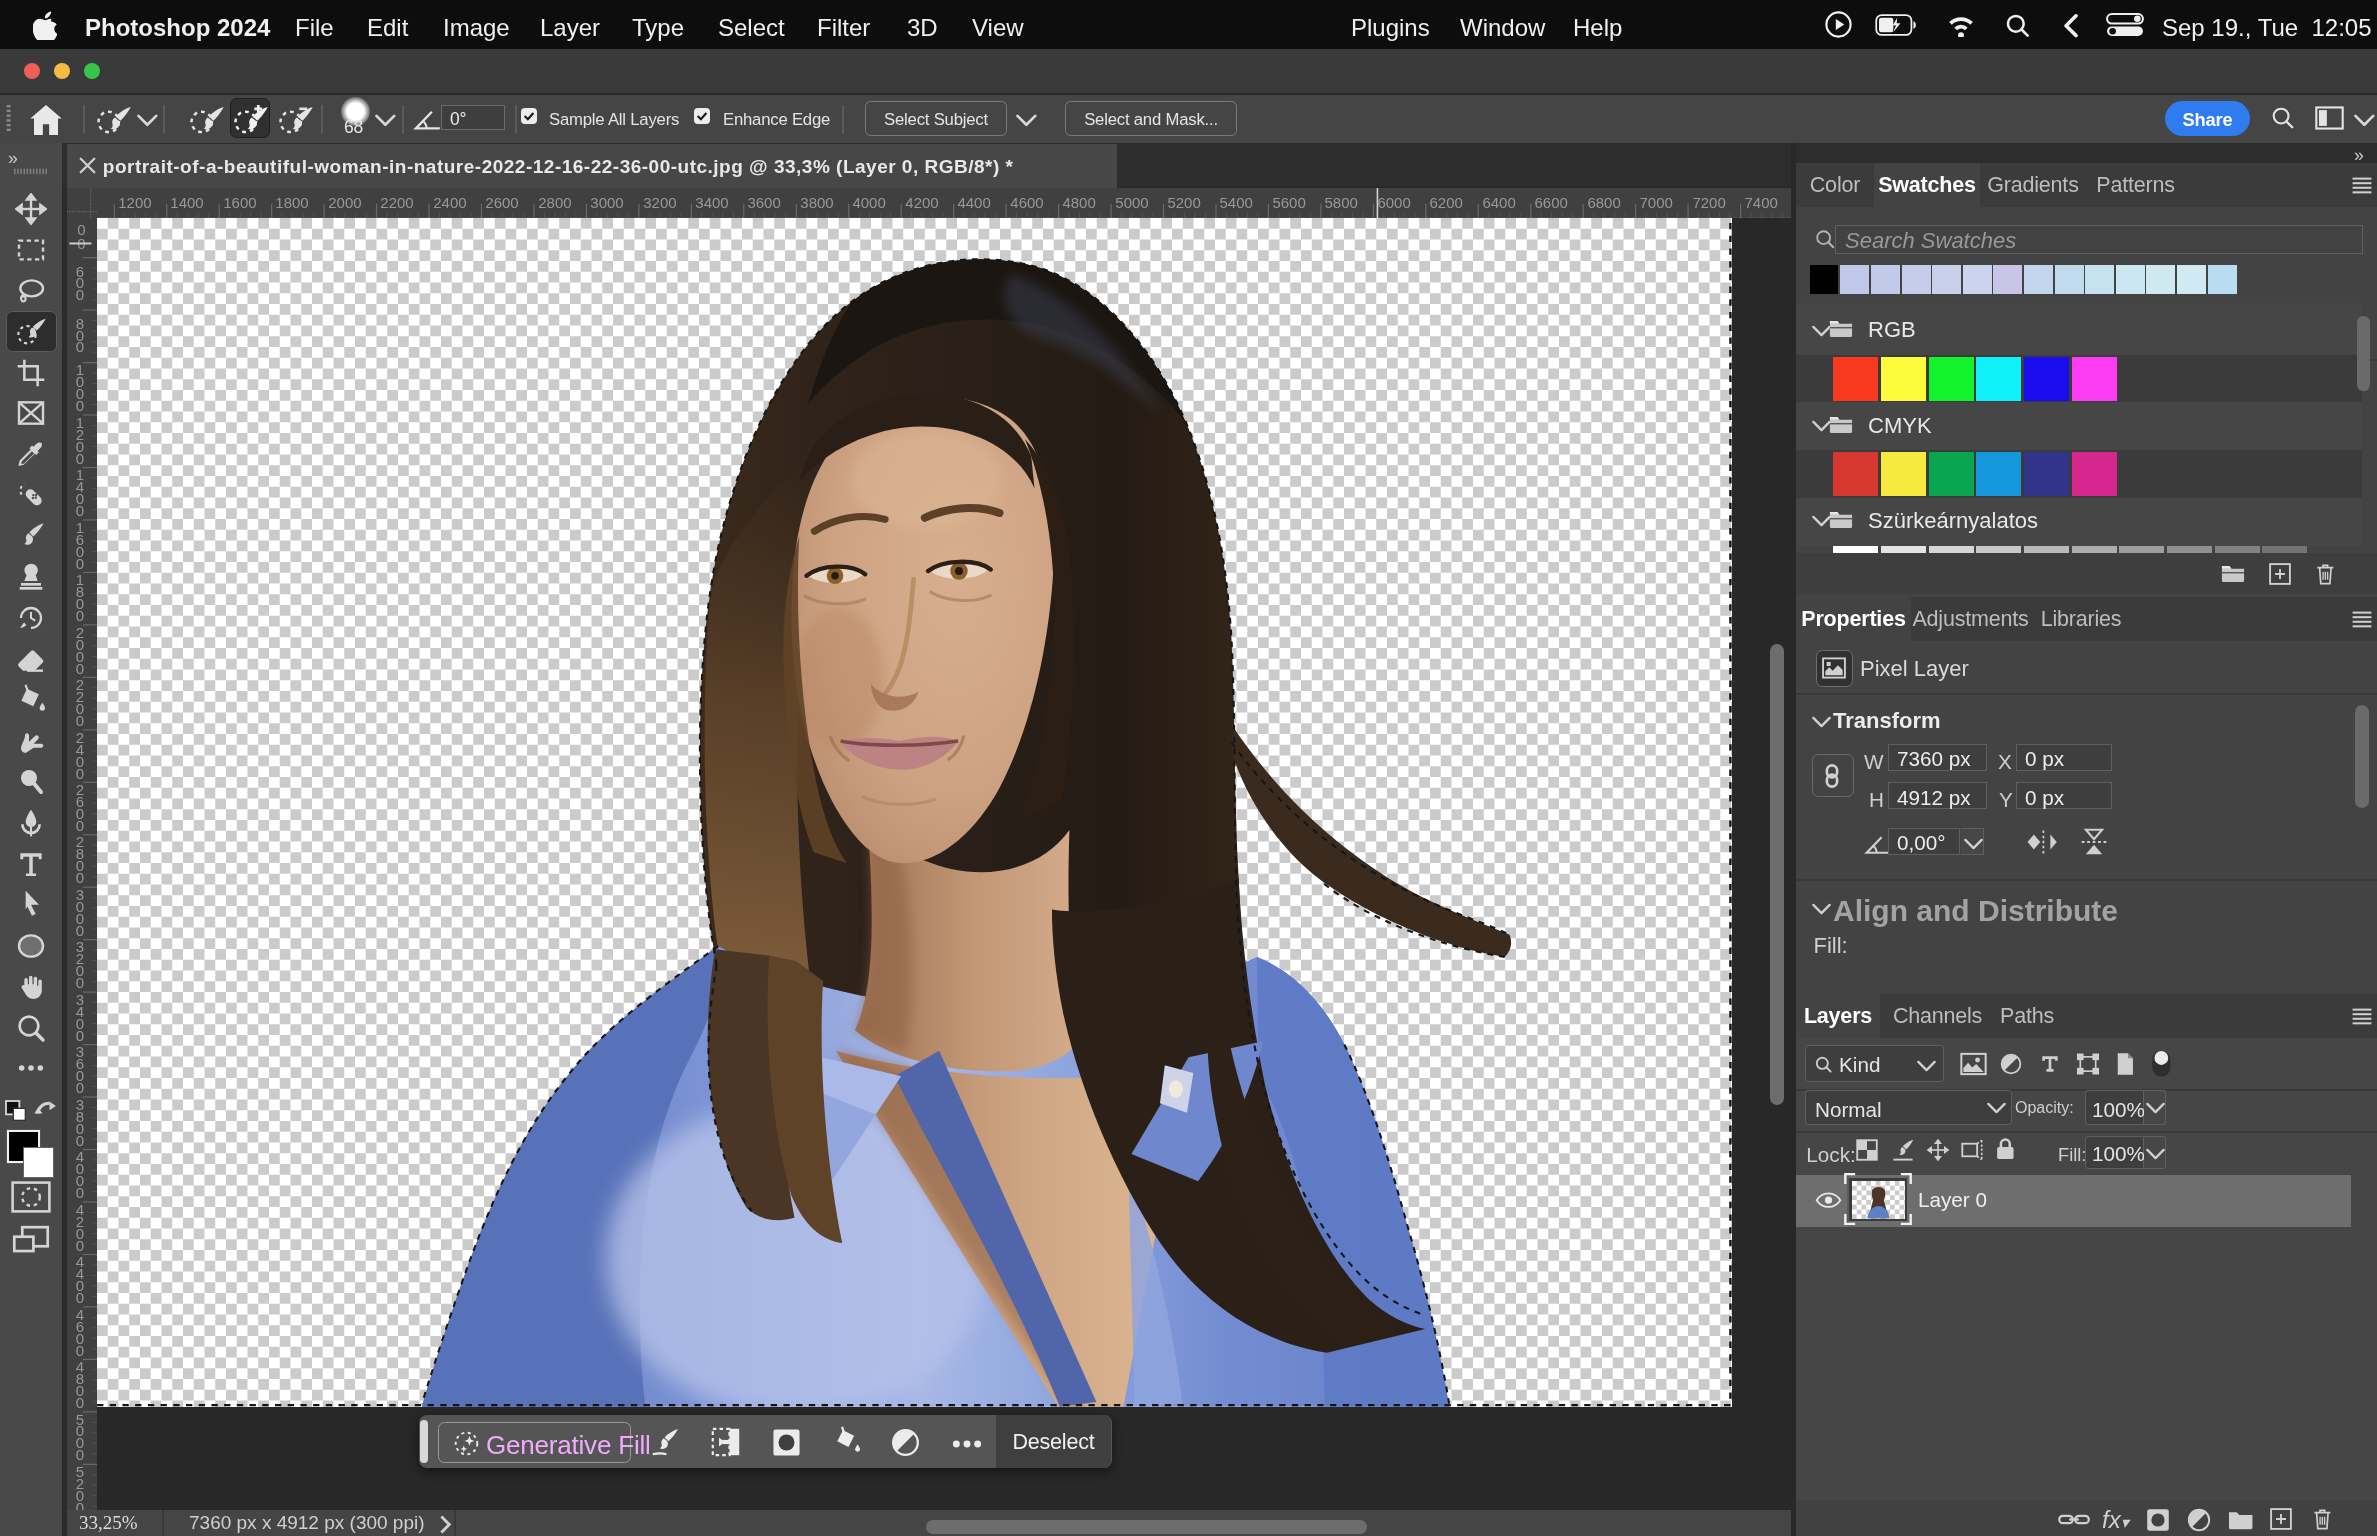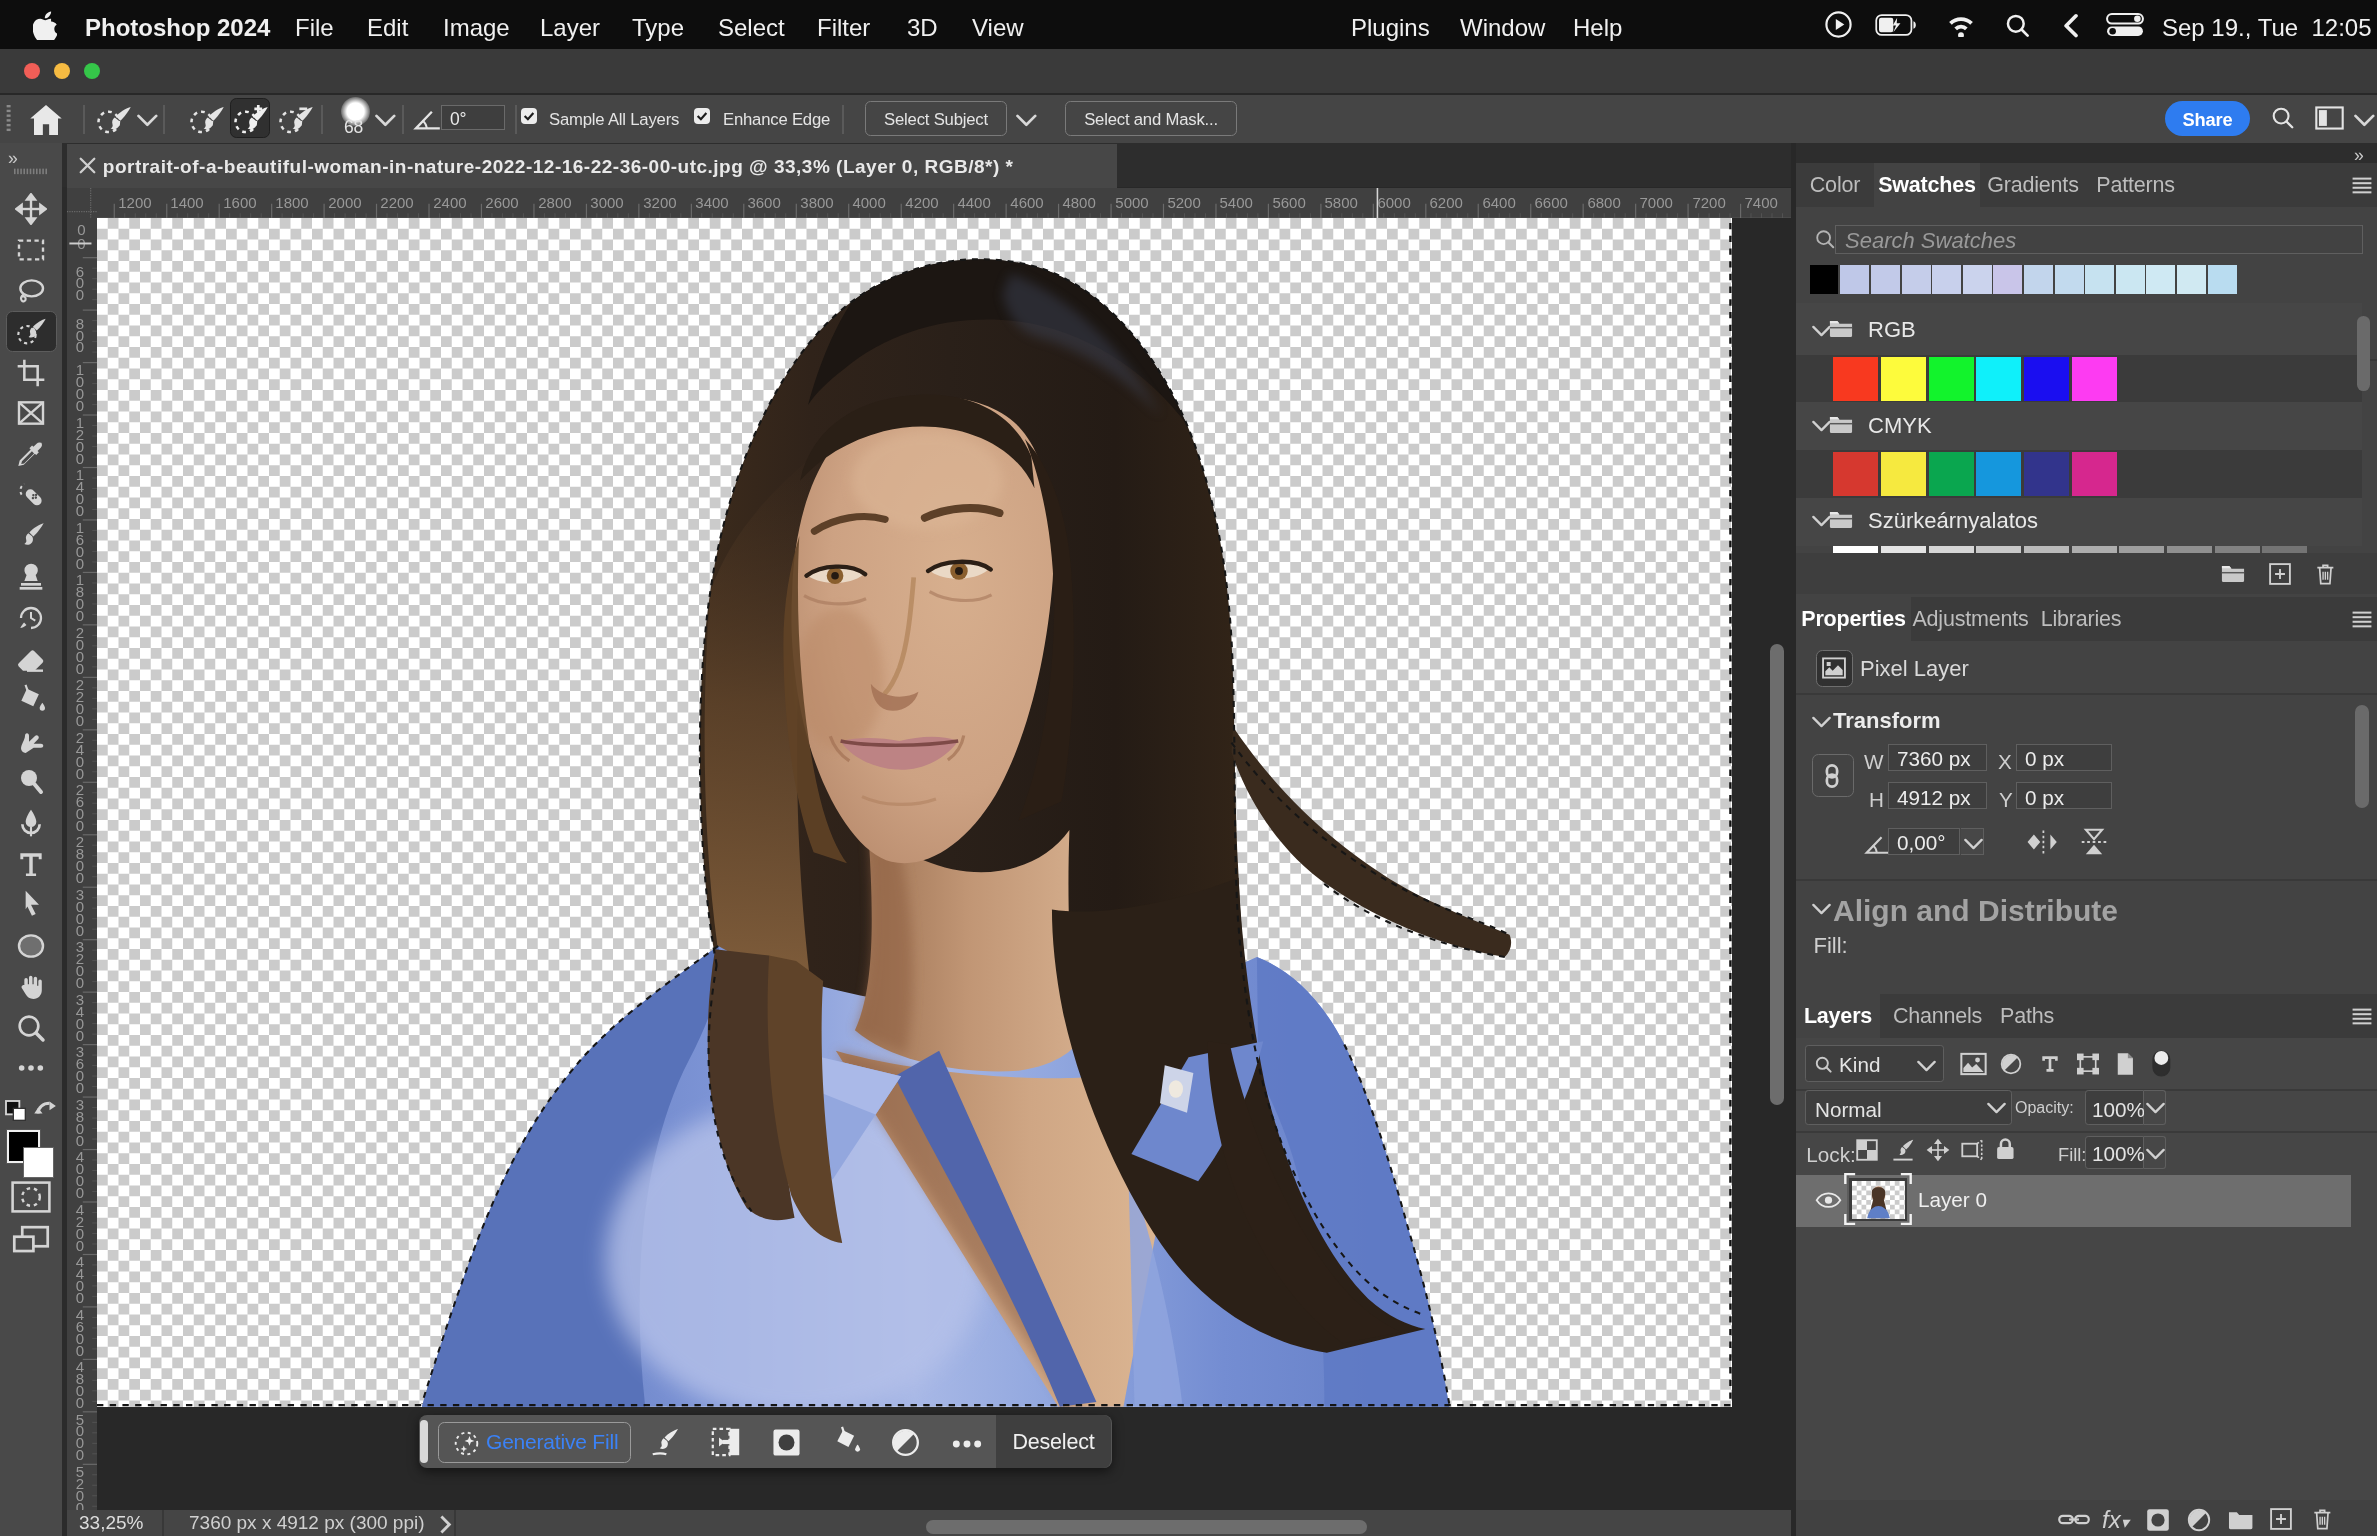--- a/index.html
+++ b/index.html
@@ -874,21 +874,21 @@
 
   <div class="abs" style="left:419px;top:1415px;width:693px;height:53px;background:#555555;border-radius:8px;box-shadow:0 3.2px 11px rgba(0,0,0,0.5);"></div>
   <div class="abs" style="left:996px;top:1415px;width:115px;height:53px;background:#3f3f3f;border-radius:0 8px 8px 0;"></div>
   <div class="abs" style="left:420px;top:1420px;width:8px;height:43px;background:#d9d9d9;border-radius:4px;"></div>
   <div class="abs" style="left:438px;top:1422px;width:193px;height:41px;border:1.6px solid #9a9a9a;border-radius:6.4px;"></div>
   <svg class="abs" style="left:453px;top:1430px;" width="27" height="27" viewBox="0 0 20 20">
       <circle cx="10" cy="10" r="8" fill="none" stroke="#ececec" stroke-width="1.4" stroke-dasharray="2.2 2.6"></circle>
       <path fill="#ececec" d="M12.2 4.5l1 2.6 2.6 1-2.6 1-1 2.6-1-2.6-2.6-1 2.6-1z"></path>
       <path fill="#ececec" d="M8 11.5l.7 1.8 1.8.7-1.8.7-.7 1.8-.7-1.8-1.8-.7 1.8-.7z"></path>
     </svg>
-  <div class="txt" style="left:486px;top:1430px;font-size:21px;color:#3b82f6;letter-spacing:-0.2px;">Generative Fill</div>
+  <div class="txt" style="left:486px;top:1430px;font-size:26px;color:#f0abfc;letter-spacing:-0.2px;">Generative Fill</div>
   <svg class="abs" style="left:650px;top:1427px;" width="30" height="30" viewBox="0 0 22 22">
       <path fill="#ececec" d="M20.5 1.5c-2.6.6-7.8 3.7-9.8 6.2l2.8 2.8c2.6-2.1 5.9-6.8 7-9zM10 8.2c-1.3.9-2.1 2.8-1.5 4.5.5 1.5-.5 2.4-1.3 2.9 1.8 1 4.4.4 5.4-1.3.8-1.4.6-3.1-.1-4.1z"></path>
       <path d="M2 20c4-1 7-1 10 0" fill="none" stroke="#ececec" stroke-width="1.6"></path>
     </svg>
   <svg class="abs" style="left:710px;top:1426px;" width="32" height="32" viewBox="0 0 23 23">
       <rect x="2" y="2" width="12" height="19" fill="none" stroke="#ececec" stroke-width="1.6" stroke-dasharray="2.6 2.2"></rect>
       <rect x="14" y="2" width="7" height="19" fill="#ececec"></rect>
       <path fill="#ececec" d="M10.5 11.5l-4-3.2v6.4zM12 11.5l4-3.2v6.4z"></path>
       <rect x="9" y="10" width="6" height="3" fill="#ececec"></rect>
     </svg>
@@ -1268,21 +1268,21 @@
           </svg>
         <svg class="abs" style="left:516px;top:7.2px;" width="20.7" height="24" viewBox="0 0 18 21">
             <path d="M2 5h14M7 5V3h4v2M4 5l1 14h8l1-14" fill="none" stroke="#d0d0d0" stroke-width="1.5"></path>
             <path d="M7 8.5v7M9 8.5v7M11 8.5v7" stroke="#d0d0d0" stroke-width="1.2"></path>
           </svg>
       </div>
     </div>
   </div>
   <div id="statusleft" class="abs"></div>
   <div id="statusbar" class="abs">
-    <div class="txt" style="left:12px;top:2.4px;font-size:19px;">33,25%</div>
+    <div class="txt" style="left:12px;top:2.4px;font-size:19px;font-family:Liberation Serif, serif;">33,25%</div>
     <div class="abs" style="left:95px;top:0;width:1.6px;height:27px;background:#383838;"></div>
     <div class="txt" style="left:122px;top:2.4px;font-size:19px;color:#d0d0d0;">7360 px x 4912 px (300 ppi)</div>
     <svg class="abs" style="left:372px;top:4.8px;" width="12.7" height="19" viewBox="0 0 8 12">
         <path d="M1.5 1l5 5-5 5" fill="none" stroke="#d0d0d0" stroke-width="1.8"></path>
       </svg>
     <div class="abs" style="left:387px;top:0;width:1.6px;height:27px;background:#383838;"></div>
     <div class="abs" style="left:859px;top:9.5px;width:441px;height:14.3px;background:#6d6d6d;border-radius:7.2px;"></div>
   </div>
 </div>
 

